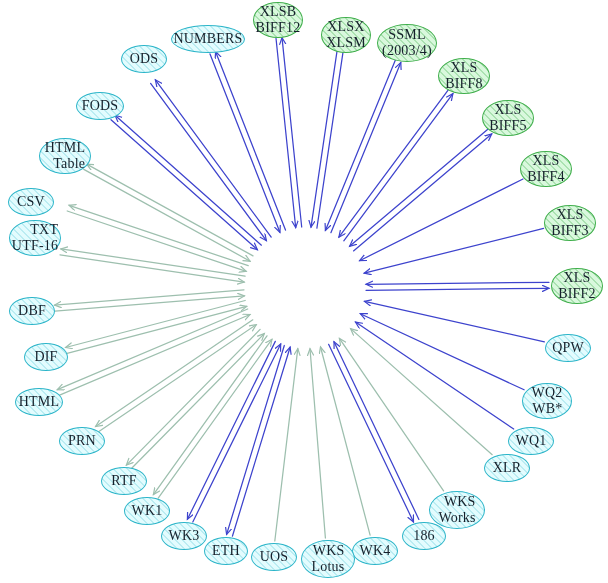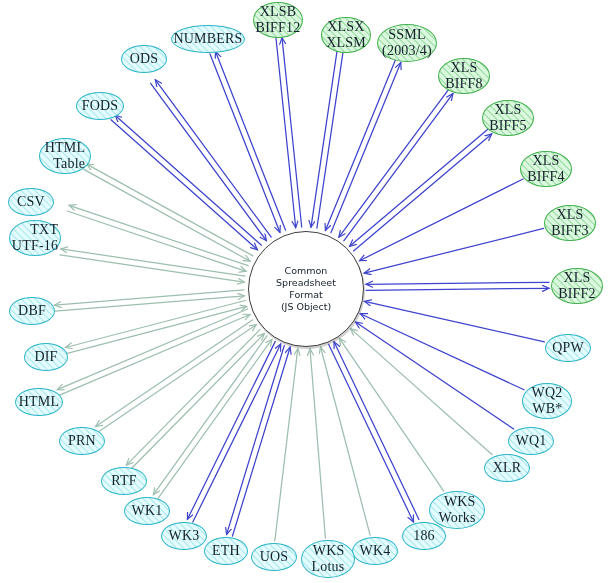--- a/index.html
+++ b/index.html
@@ -137,17 +137,13 @@
 Works</div>
       <div class="node cyan" style="left: 124px; top: 497px; width: 44px; height: 26px;">WK1</div>
       <div class="node cyan" style="left: 402px; top: 522px; width: 42px; height: 26px;">186</div>
       <div class="node cyan" style="left: 161px; top: 522px; width: 44px; height: 26px;">WK3</div>
       <div class="node cyan" style="left: 352px; top: 537px; width: 44px; height: 26px;">WK4</div>
       <div class="node cyan" style="left: 204px; top: 537px; width: 42px; height: 26px;">ETH</div>
       <div class="node cyan" style="left: 301px; top: 540px; width: 52px; height: 36px;">WKS
 Lotus</div>
       <div class="node cyan" style="left: 251px; top: 543px; width: 44px; height: 26px;">UOS</div>
     </div>
-  <div id="center-node">Common
-Spreadsheet
-Format
-(JS Object)</div>
 </div>
 
 </body></html>

